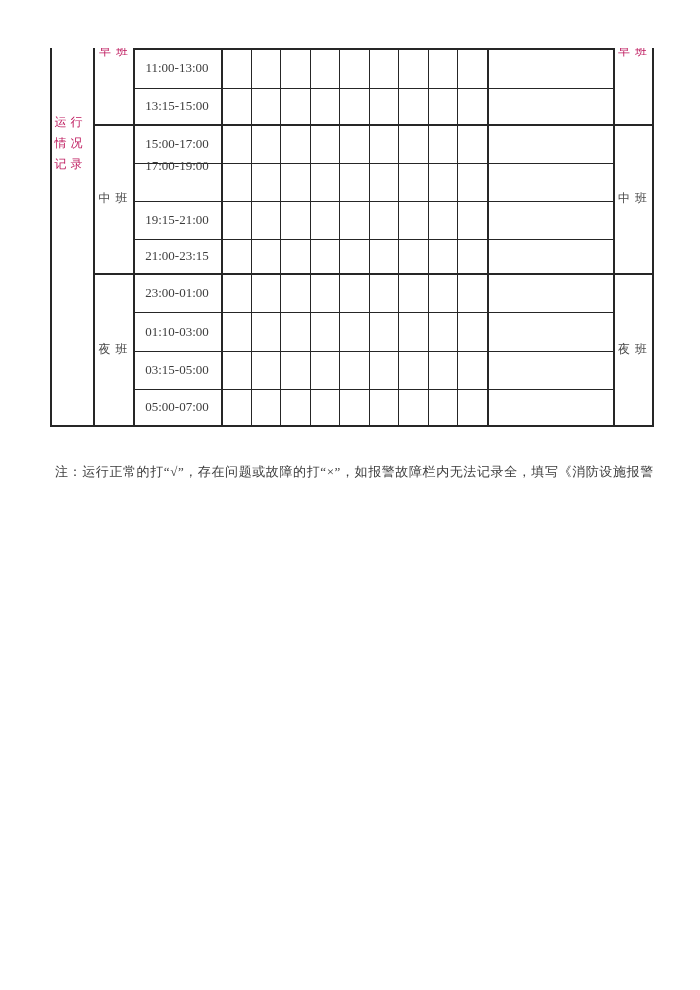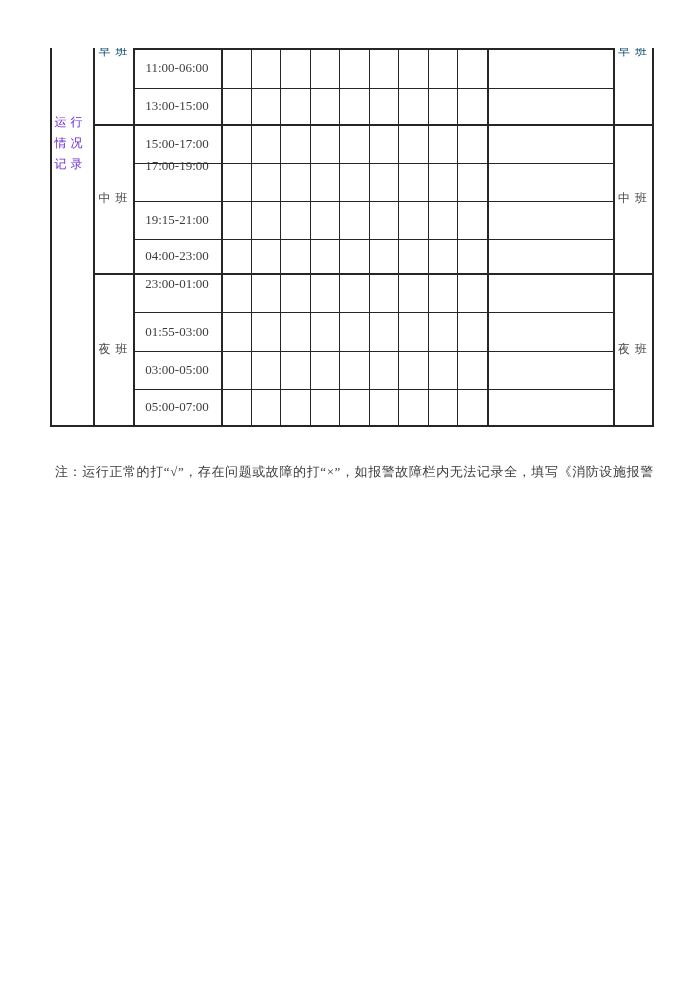--- a/index.html
+++ b/index.html
@@ -21,37 +21,37 @@
   .cell-label{
     position:absolute;
     display:flex;align-items:center;justify-content:center;
     font-size:12px;color:#4a4a4a;
     letter-spacing:5px;text-indent:5px;
     white-space:nowrap;
   }
   .rowgroup-label{
     position:absolute;
     width:37px;left:50px;top:112px;
-    font-size:12px;color:#6d28d9;
+    font-size:12px;color:#be185d;
     line-height:21px;text-align:center;
     letter-spacing:4px;text-indent:4px;
   }
   .time-cell{
     position:absolute;left:133px;width:88px;
     display:flex;align-items:center;justify-content:center;
     font-size:13px;color:#3d3d3d;
     letter-spacing:0px;white-space:nowrap;
   }
   .clip-frag{
     position:absolute;top:48px;height:9px;overflow:hidden;
   }
   .clip-frag>span{
     display:block;margin-top:-5px;
-    font-size:12px;color:#0c4a6e;
-    letter-spacing:5px;text-indent:5px;text-align:center;
+    font-size:12px;color:#be185d;
+    letter-spacing:5px;text-indent:5px;text-align:right;
     white-space:nowrap;
   }
   .footnote{
     position:absolute;left:55px;top:463px;width:645px;
     font-size:13px;color:#3c3c3c;
     letter-spacing:0.6px;
     white-space:nowrap;overflow:hidden;
   }
 </style>
 </head>
@@ -101,28 +101,28 @@
     <div class="clip-frag" style="left:613px;width:39px">
       <span>早班</span>
     </div>
 
     <div class="cell-label" style="left:93px;top:124px;width:40px;height:149px">中班</div>
     <div class="cell-label" style="left:93px;top:273px;width:40px;height:152px">夜班</div>
 
     <div class="cell-label" style="left:613px;top:124px;width:39px;height:149px">中班</div>
     <div class="cell-label" style="left:613px;top:273px;width:39px;height:152px">夜班</div>
 
-    <div class="time-cell" style="top:48px;height:40px">11:00-06:00</div>
-    <div class="time-cell" style="top:88px;height:36px">13:00-15:00</div>
+    <div class="time-cell" style="top:48px;height:40px">11:00-13:00</div>
+    <div class="time-cell" style="top:88px;height:36px">13:15-15:00</div>
     <div class="time-cell" style="top:124px;height:39px">15:00-17:00</div>
     <div class="time-cell" style="top:147px;height:38px">17:00-19:00</div>
     <div class="time-cell" style="top:201px;height:38px">19:15-21:00</div>
-    <div class="time-cell" style="top:239px;height:34px">04:00-23:00</div>
-    <div class="time-cell" style="top:264px;height:39px">23:00-01:00</div>
-    <div class="time-cell" style="top:312px;height:39px">01:55-03:00</div>
-    <div class="time-cell" style="top:351px;height:38px">03:00-05:00</div>
+    <div class="time-cell" style="top:239px;height:34px">21:00-23:15</div>
+    <div class="time-cell" style="top:273px;height:39px">23:00-01:00</div>
+    <div class="time-cell" style="top:312px;height:39px">01:10-03:00</div>
+    <div class="time-cell" style="top:351px;height:38px">03:15-05:00</div>
     <div class="time-cell" style="top:389px;height:36px">05:00-07:00</div>
 
   </div>
 
   <div class="footnote">注：运行正常的打“√”，存在问题或故障的打“×”，如报警故障栏内无法记录全，填写《消防设施报警</div>
 
 </div>
 
 </body></html>

